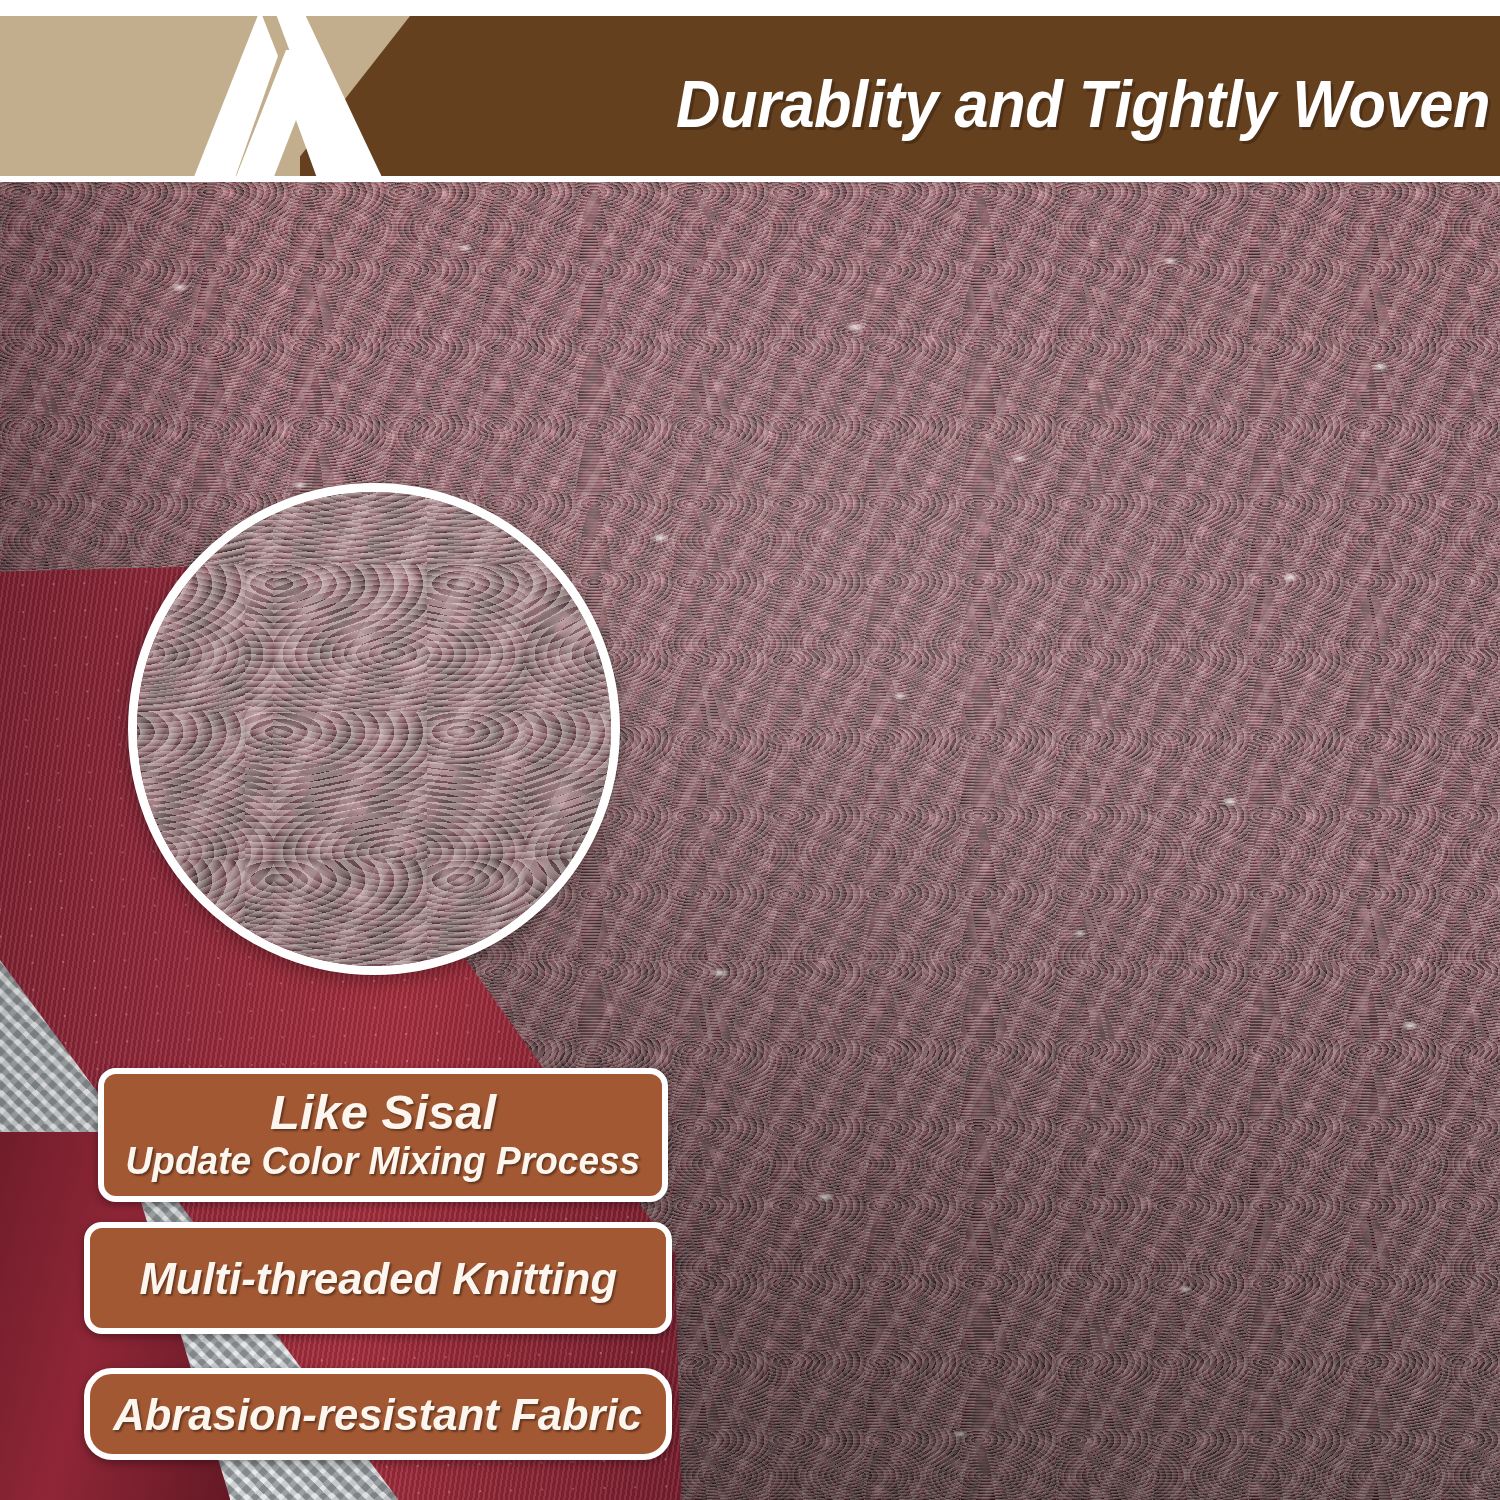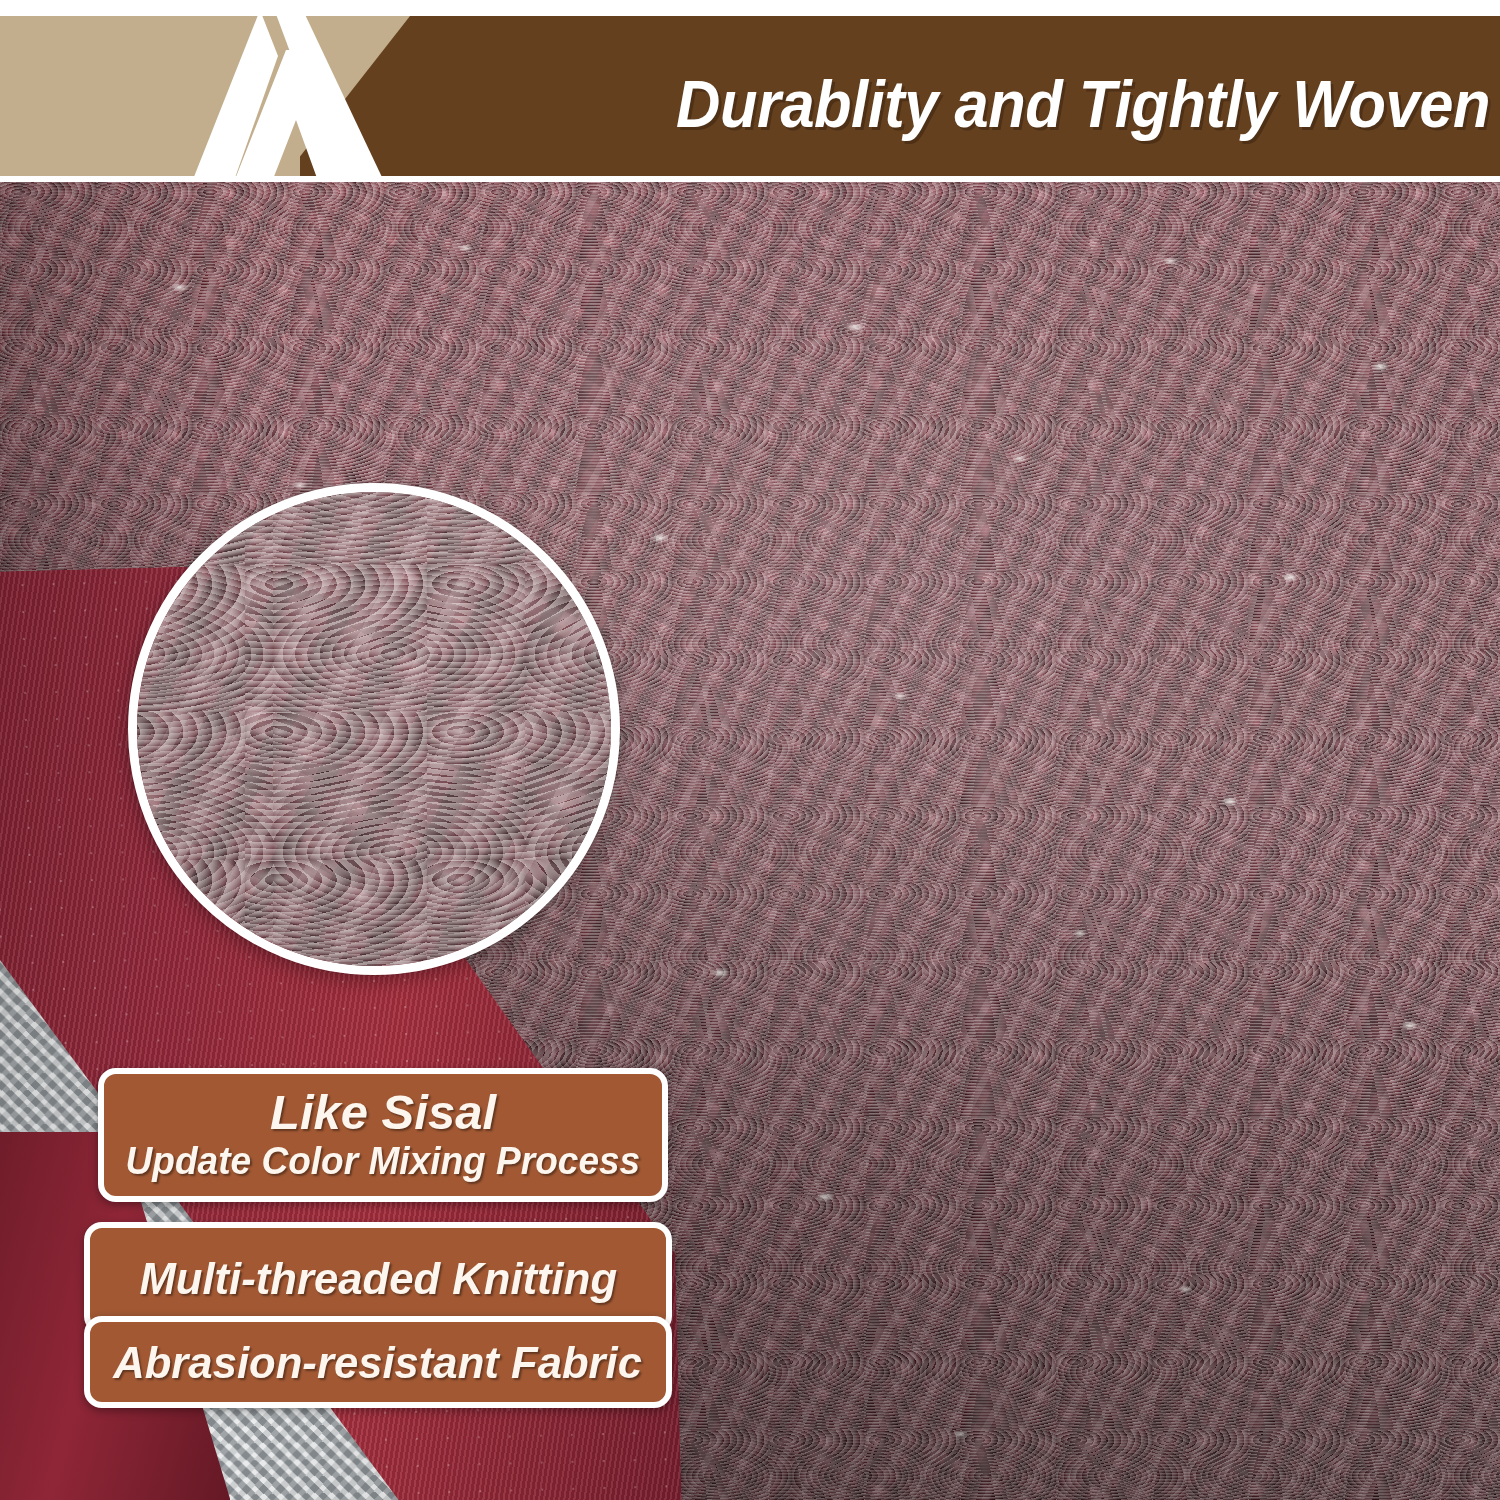--- a/index.html
+++ b/index.html
@@ -170,21 +170,21 @@
   
   .badges { position:absolute; left:0; top:0; width:1500px; height:1500px; }
   .badge {
       position:absolute; background:#a15833;
       border:6px solid #ffffff; border-radius:18px;
       display:flex; flex-direction:column; align-items:center; justify-content:center;
       color:#fdf6ef; text-align:center;
       box-shadow:0 3px 9px rgba(0,0,0,.35); }
   .badge-1 { left:98px;  top:1068px; width:570px; height:134px; }
   .badge-2 { left:84px;  top:1222px; width:588px; height:112px; }
-  .badge-3 { left:84px;  top:1316px; width:588px; height:92px; }
+  .badge-3 { left:84px;  top:1368px; width:588px; height:92px;border-radius:28px; }
 
   .badge-title { font-size:49px; font-weight:bold; font-style:italic; line-height:1.02;
       letter-spacing:0px; white-space:nowrap; text-shadow:2px 2px 2px rgba(0,0,0,.38); }
   .badge-sub { font-size:39px; font-weight:bold; font-style:italic; line-height:1.08;
       white-space:nowrap; transform:scaleX(0.95); margin-top:2px;
       text-shadow:2px 2px 2px rgba(0,0,0,.38); }
   .badge-line { font-size:45px; font-weight:bold; font-style:italic; line-height:1.0;
       white-space:nowrap; transform:scaleX(0.97);
       text-shadow:2px 2px 2px rgba(0,0,0,.38); }
 </style>

